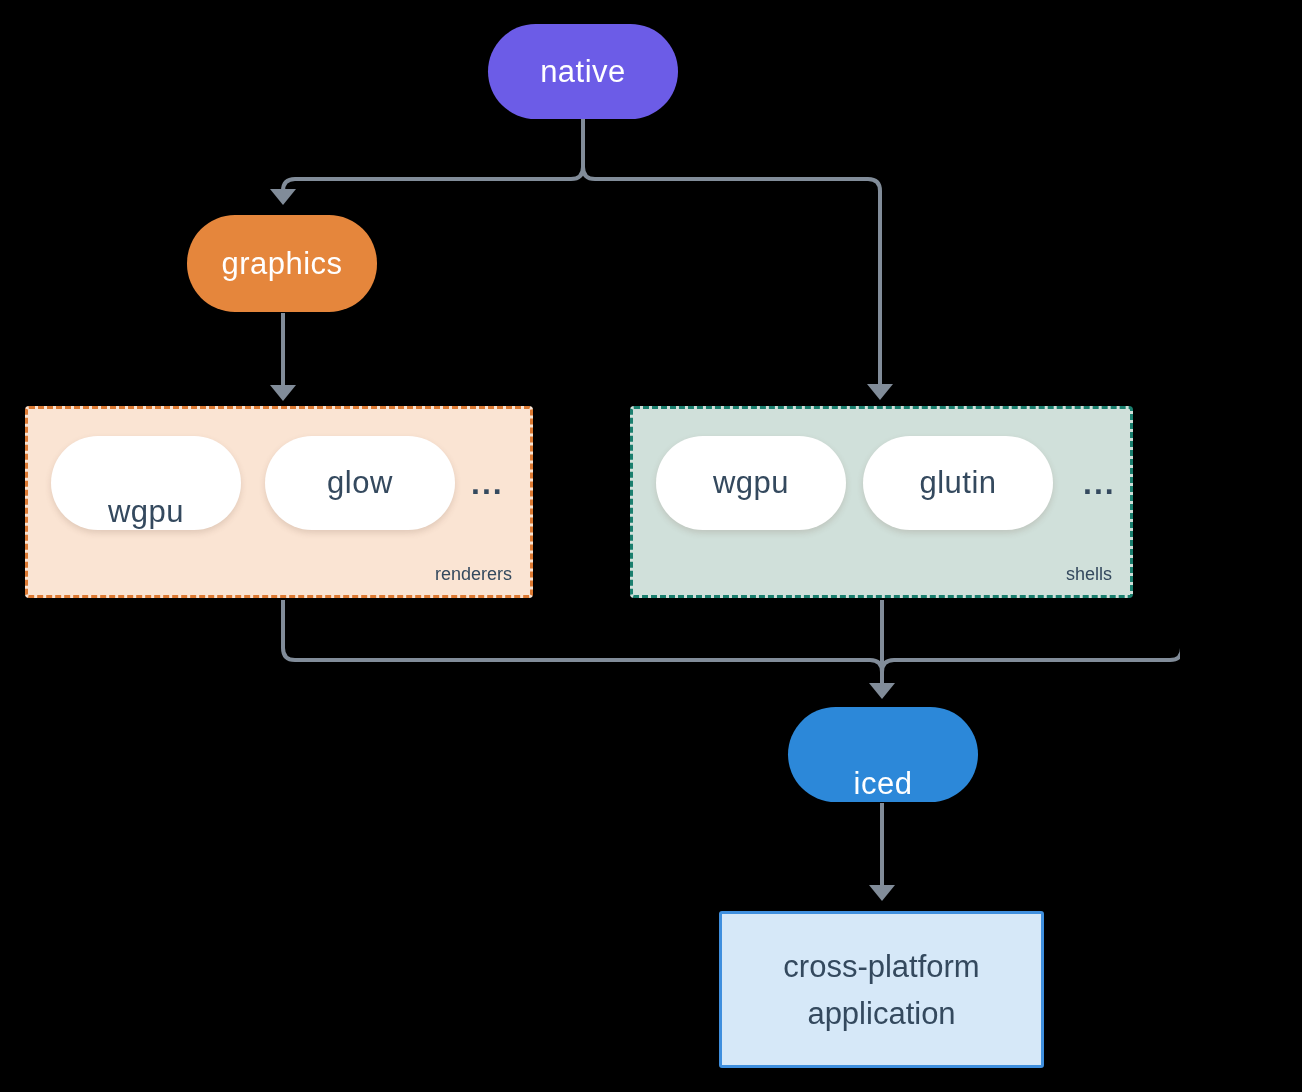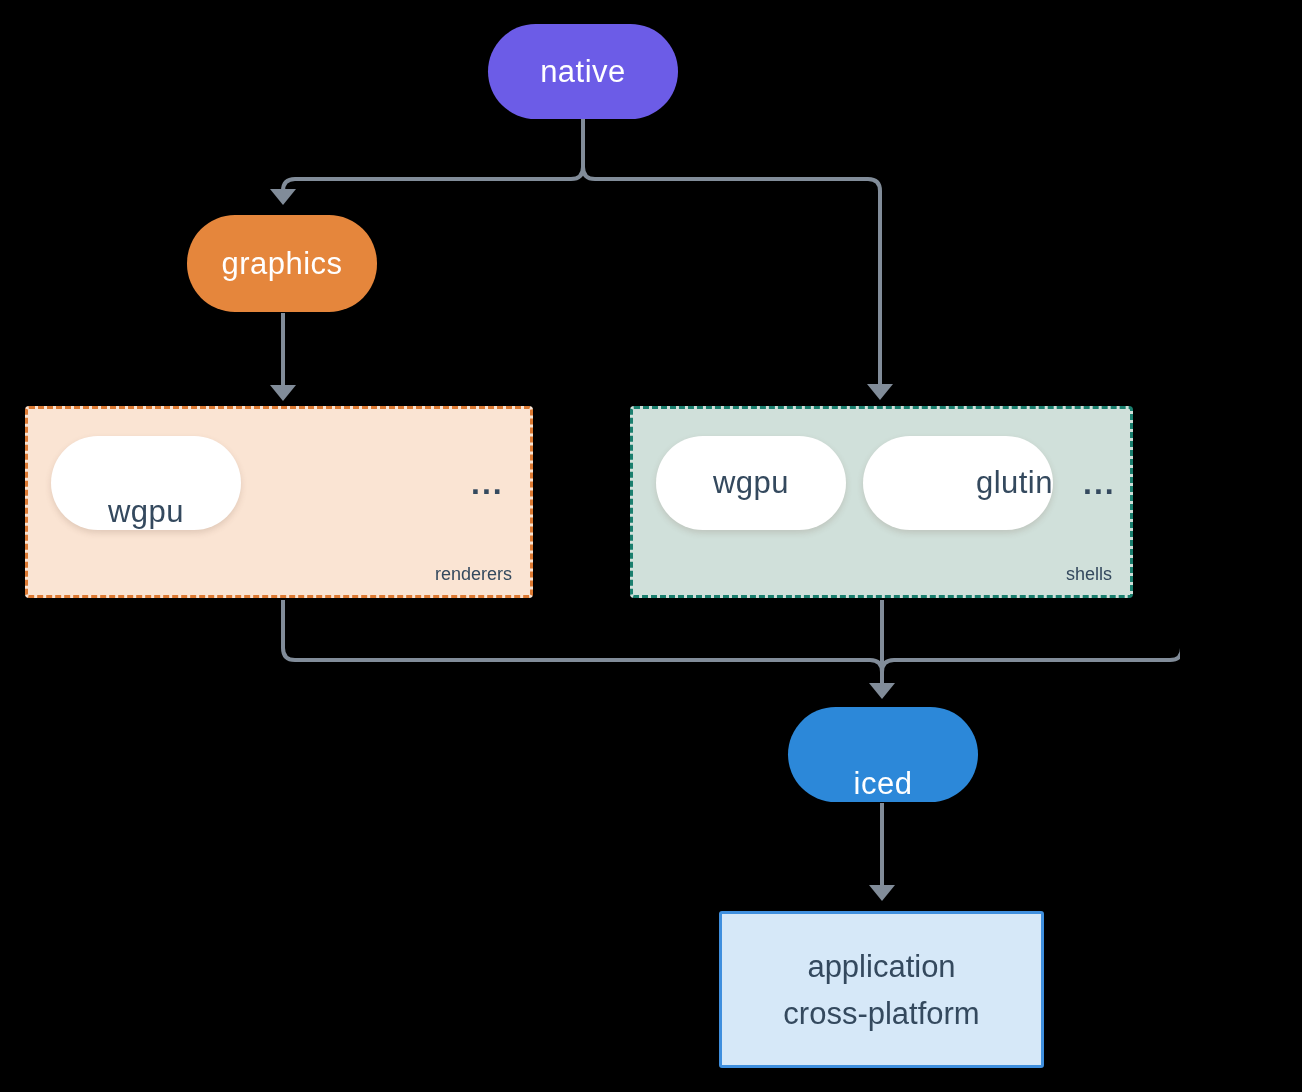--- a/index.html
+++ b/index.html
@@ -73,21 +73,21 @@
   .node-web      { left:1087px; top:24px;  width:190px; height:95px; }
   .node-graphics { left:187px;  top:215px; width:190px; height:97px; }
   .node-iced     { left:788px;  top:707px; width:190px; height:95px; }
 
   .box-renderers { left:25px;  top:406px; width:508px; height:192px; }
   .box-shells    { left:630px; top:406px; width:503px; height:192px; }
 
   .pill-wgpu   { left:23px;  top:27px; width:190px; height:94px;align-items:flex-end; }
   .pill-glow   { left:237px; top:27px; width:190px; height:94px; }
   .pill-winit  { left:23px;  top:27px; width:190px; height:94px; }
-  .pill-glutin { left:230px; top:27px; width:190px; height:94px;justify-content:flex-end; }
+  .pill-glutin { left:230px; top:27px; width:190px; height:94px; }
 
   .ellipsis-renderers { left:443px; top:27px; height:94px; display:flex; align-items:center; }
   .ellipsis-shells    { left:450px; top:27px; height:94px; display:flex; align-items:center; }
 </style>
 </head>
 <body>
 
 <div class="canvas">
 
   <svg class="edges" viewBox="0 0 1302 1092" xmlns="http://www.w3.org/2000/svg">
@@ -118,37 +118,40 @@
 
 
   <div class="pill orange node-graphics">
     <span>graphics</span>
   </div>
 
   <div class="group-box renderers box-renderers">
     <div class="pill white pill-wgpu">
       <span>wgpu</span>
     </div>
+    <div class="pill white pill-glow">
+      <span>glow</span>
+    </div>
     <div class="ellipsis ellipsis-renderers">...</div>
     <div class="group-label">renderers</div>
   </div>
 
   <div class="group-box shells box-shells">
     <div class="pill white pill-winit">
       <span>wgpu</span>
     </div>
     <div class="pill white pill-glutin">
       <span>glutin</span>
     </div>
     <div class="ellipsis ellipsis-shells">...</div>
     <div class="group-label">shells</div>
   </div>
 
   <div class="pill blue node-iced">
     <span>iced</span>
   </div>
 
   <div class="app-box">
+    <span>cross-platform</span>
     <span>application</span>
-    <span>cross-platform</span>
   </div>
 
 </div>
 
 </body></html>

